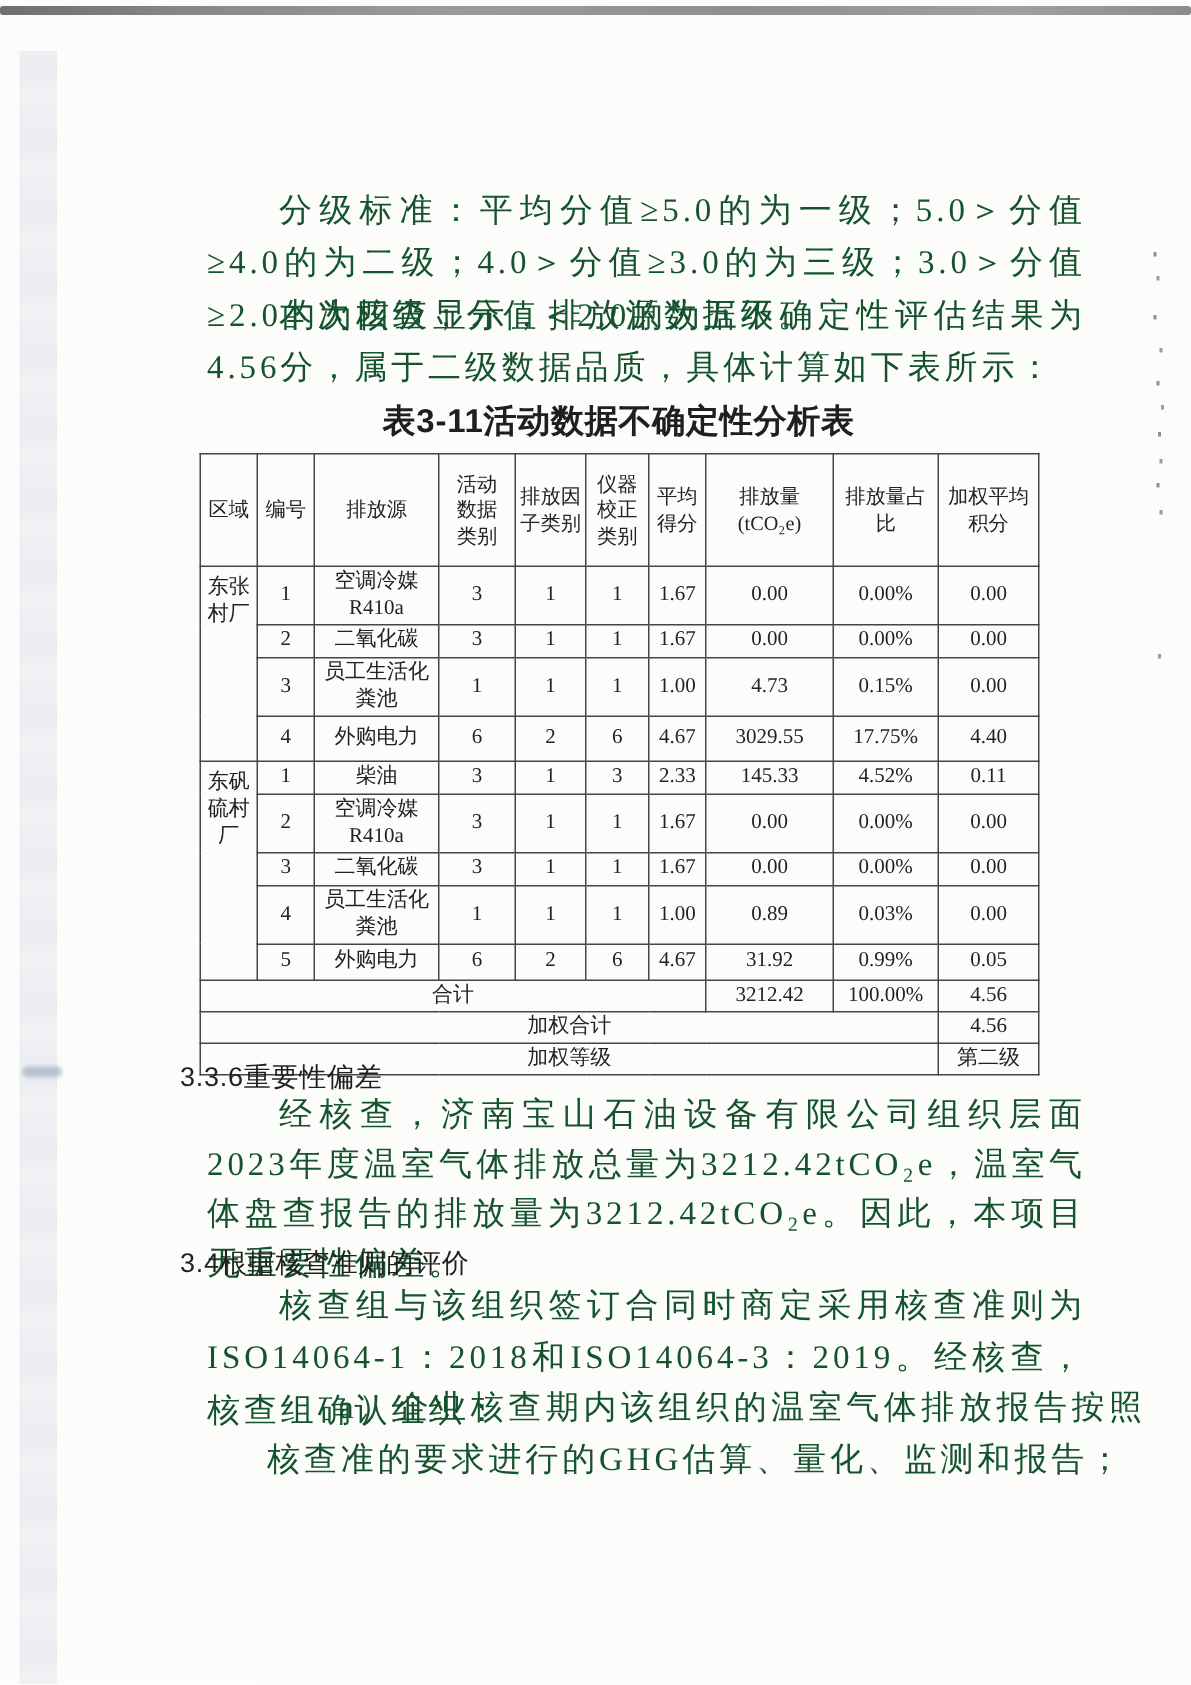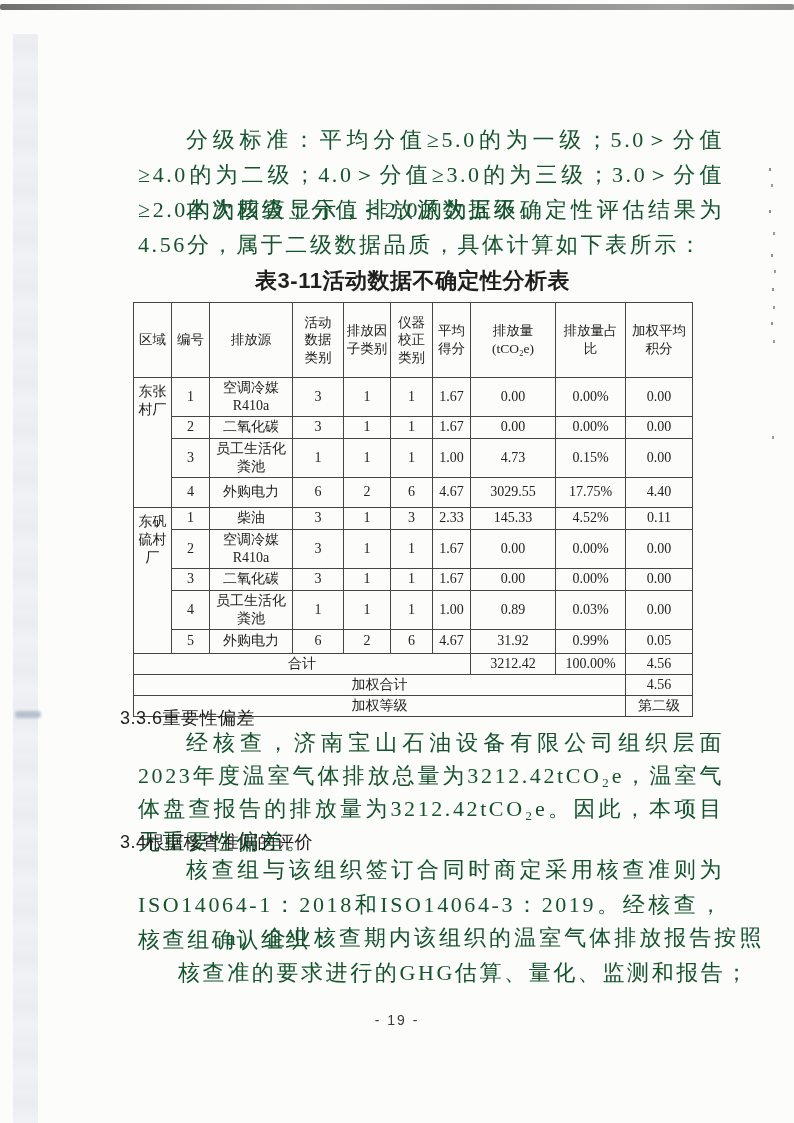--- a/index.html
+++ b/index.html
@@ -274,14 +274,13 @@
 
     <h2 class="section-heading h-336">3.3.6重要性偏差</h2>
     <p class="body-text p-336">经核查，济南宝山石油设备有限公司组织层面2023年度温室气体排放总量为3212.42tCO₂e，温室气体盘查报告的排放量为3212.42tCO₂e。因此，本项目无重要性偏差。</p>
 
     <h2 class="section-heading h-34">3.4根据核查准则的评价</h2>
     <p class="body-text p-34">核查组与该组织签订合同时商定采用核查准则为ISO14064-1：2018和ISO14064-3：2019。经核查，核查组确认组织：</p>
     <p class="body-text p-34a">a）企业核查期内该组织的温室气体排放报告按照核查准的要求进行的GHG估算、量化、监测和报告；</p>
 
   </div>
 
-  <div class="page-number">- 19 -</div>
 </div>
 
 </body></html>

